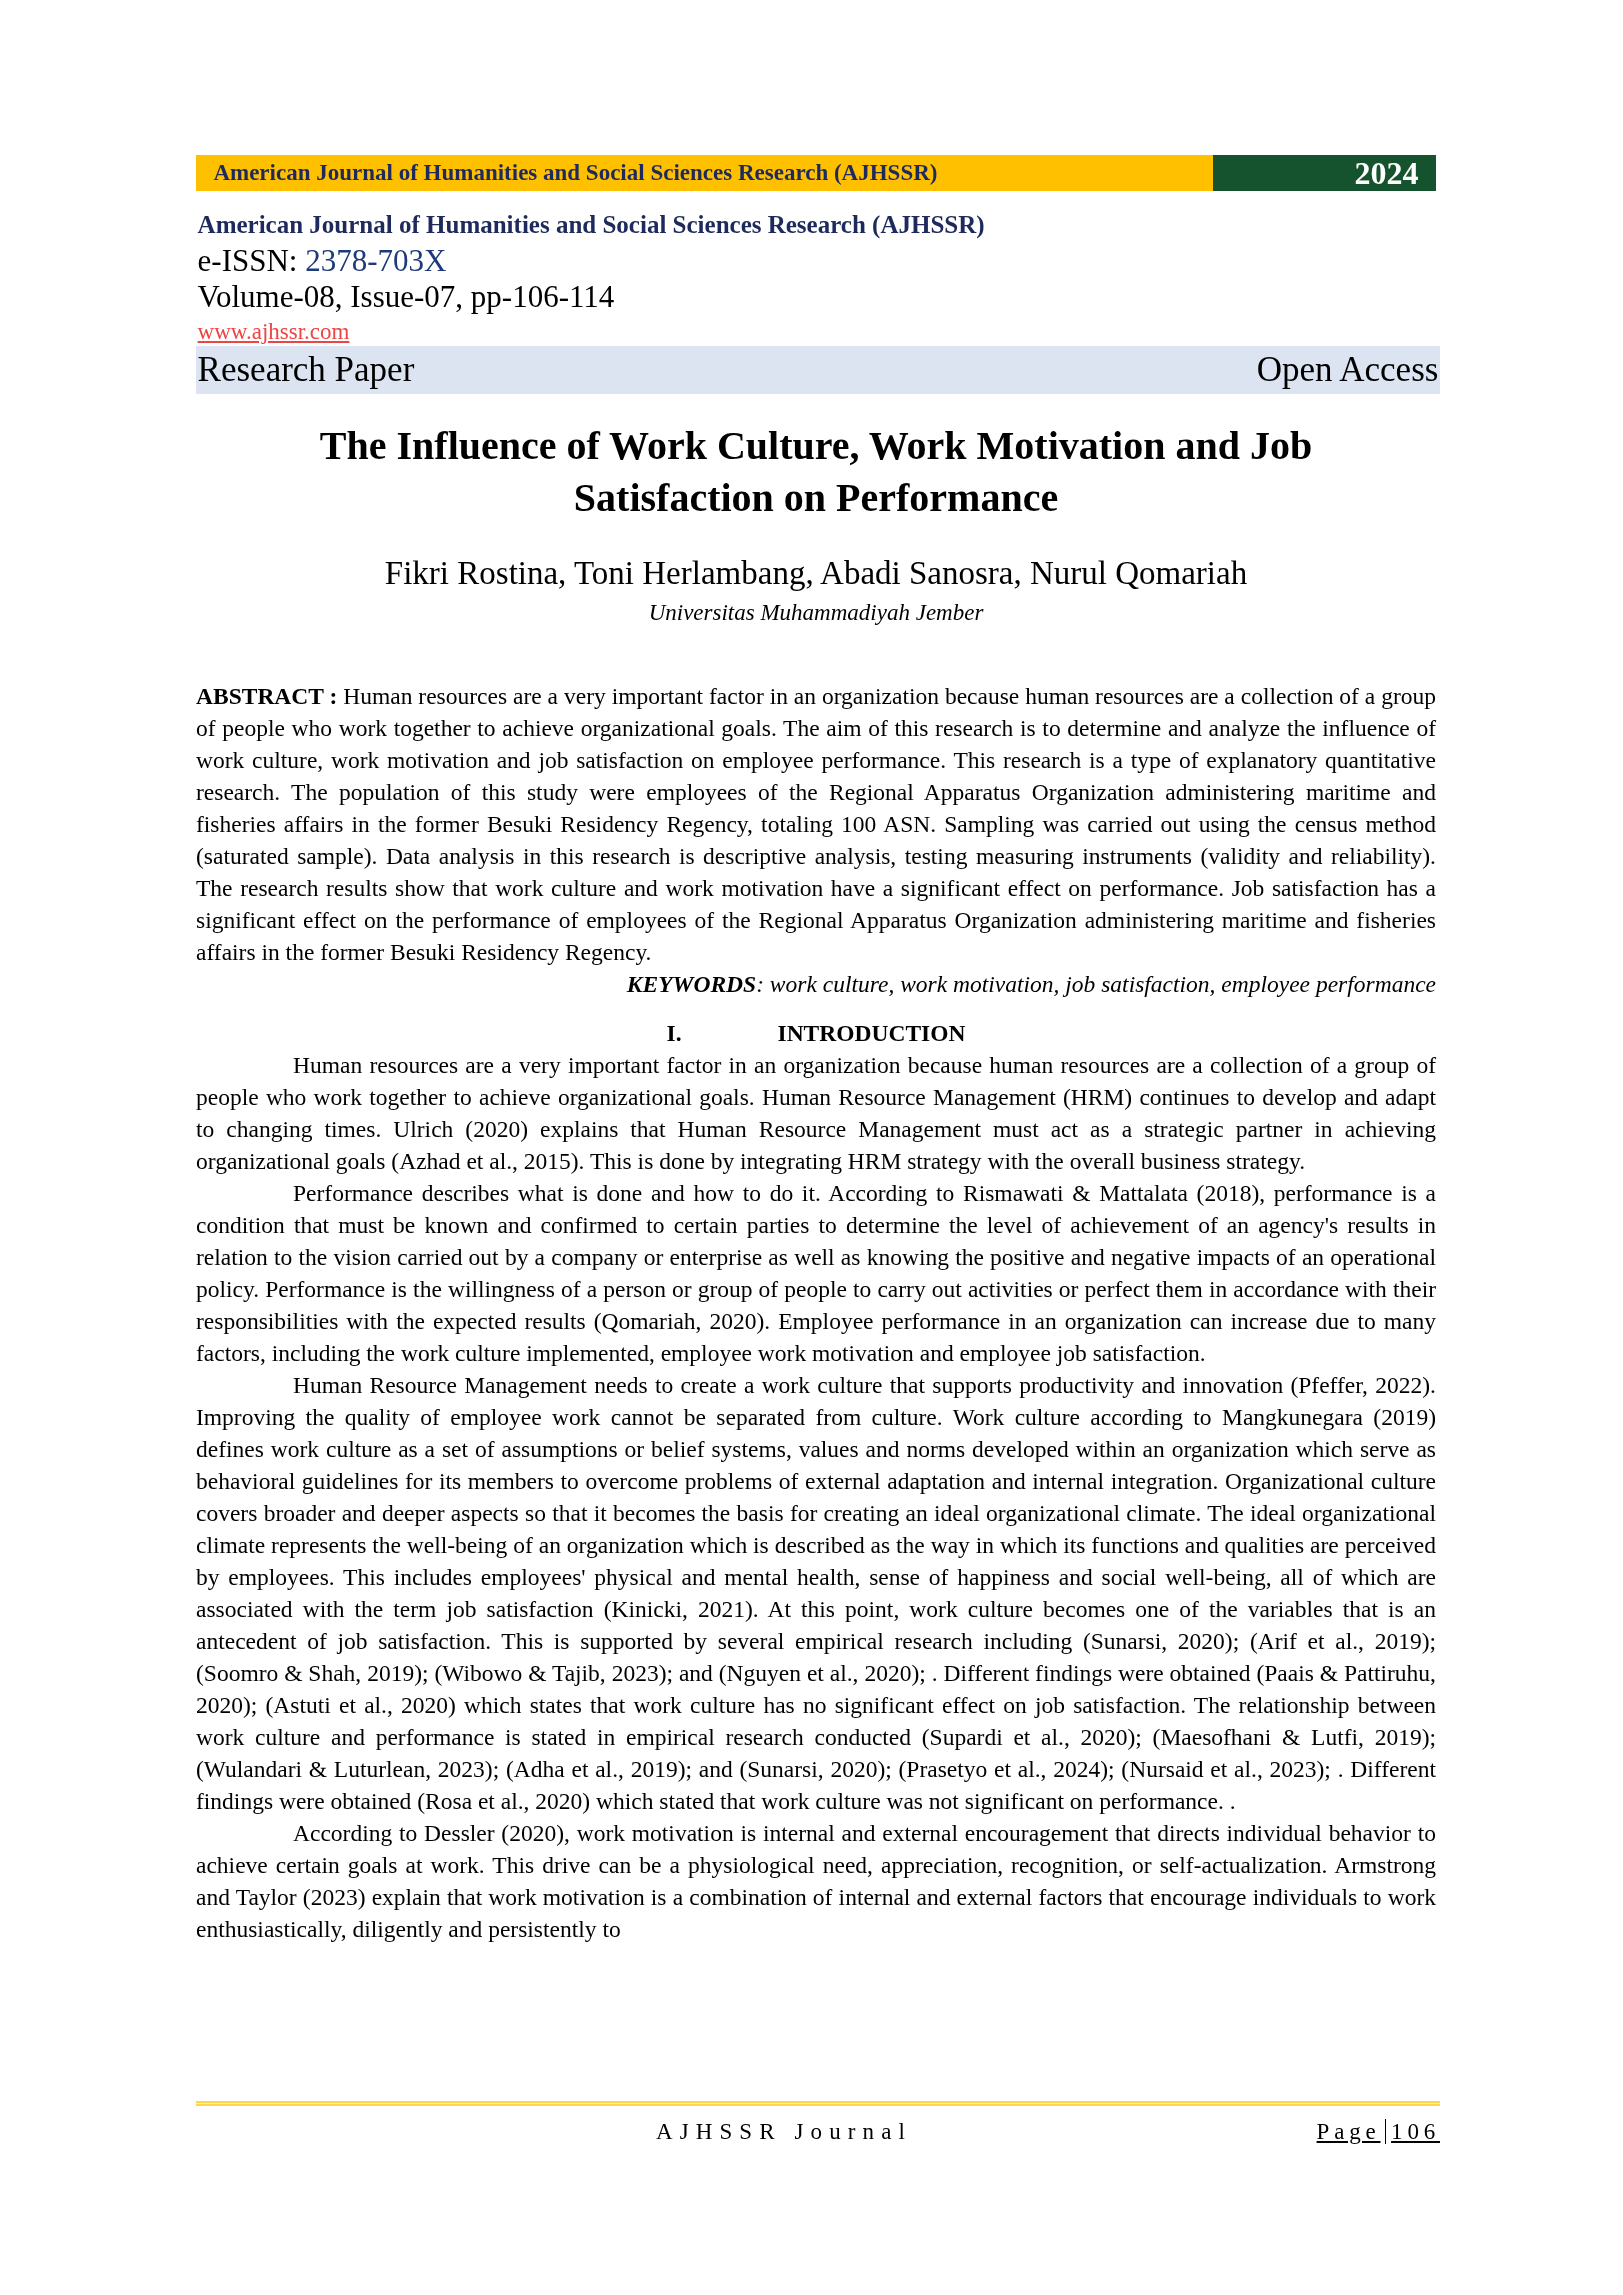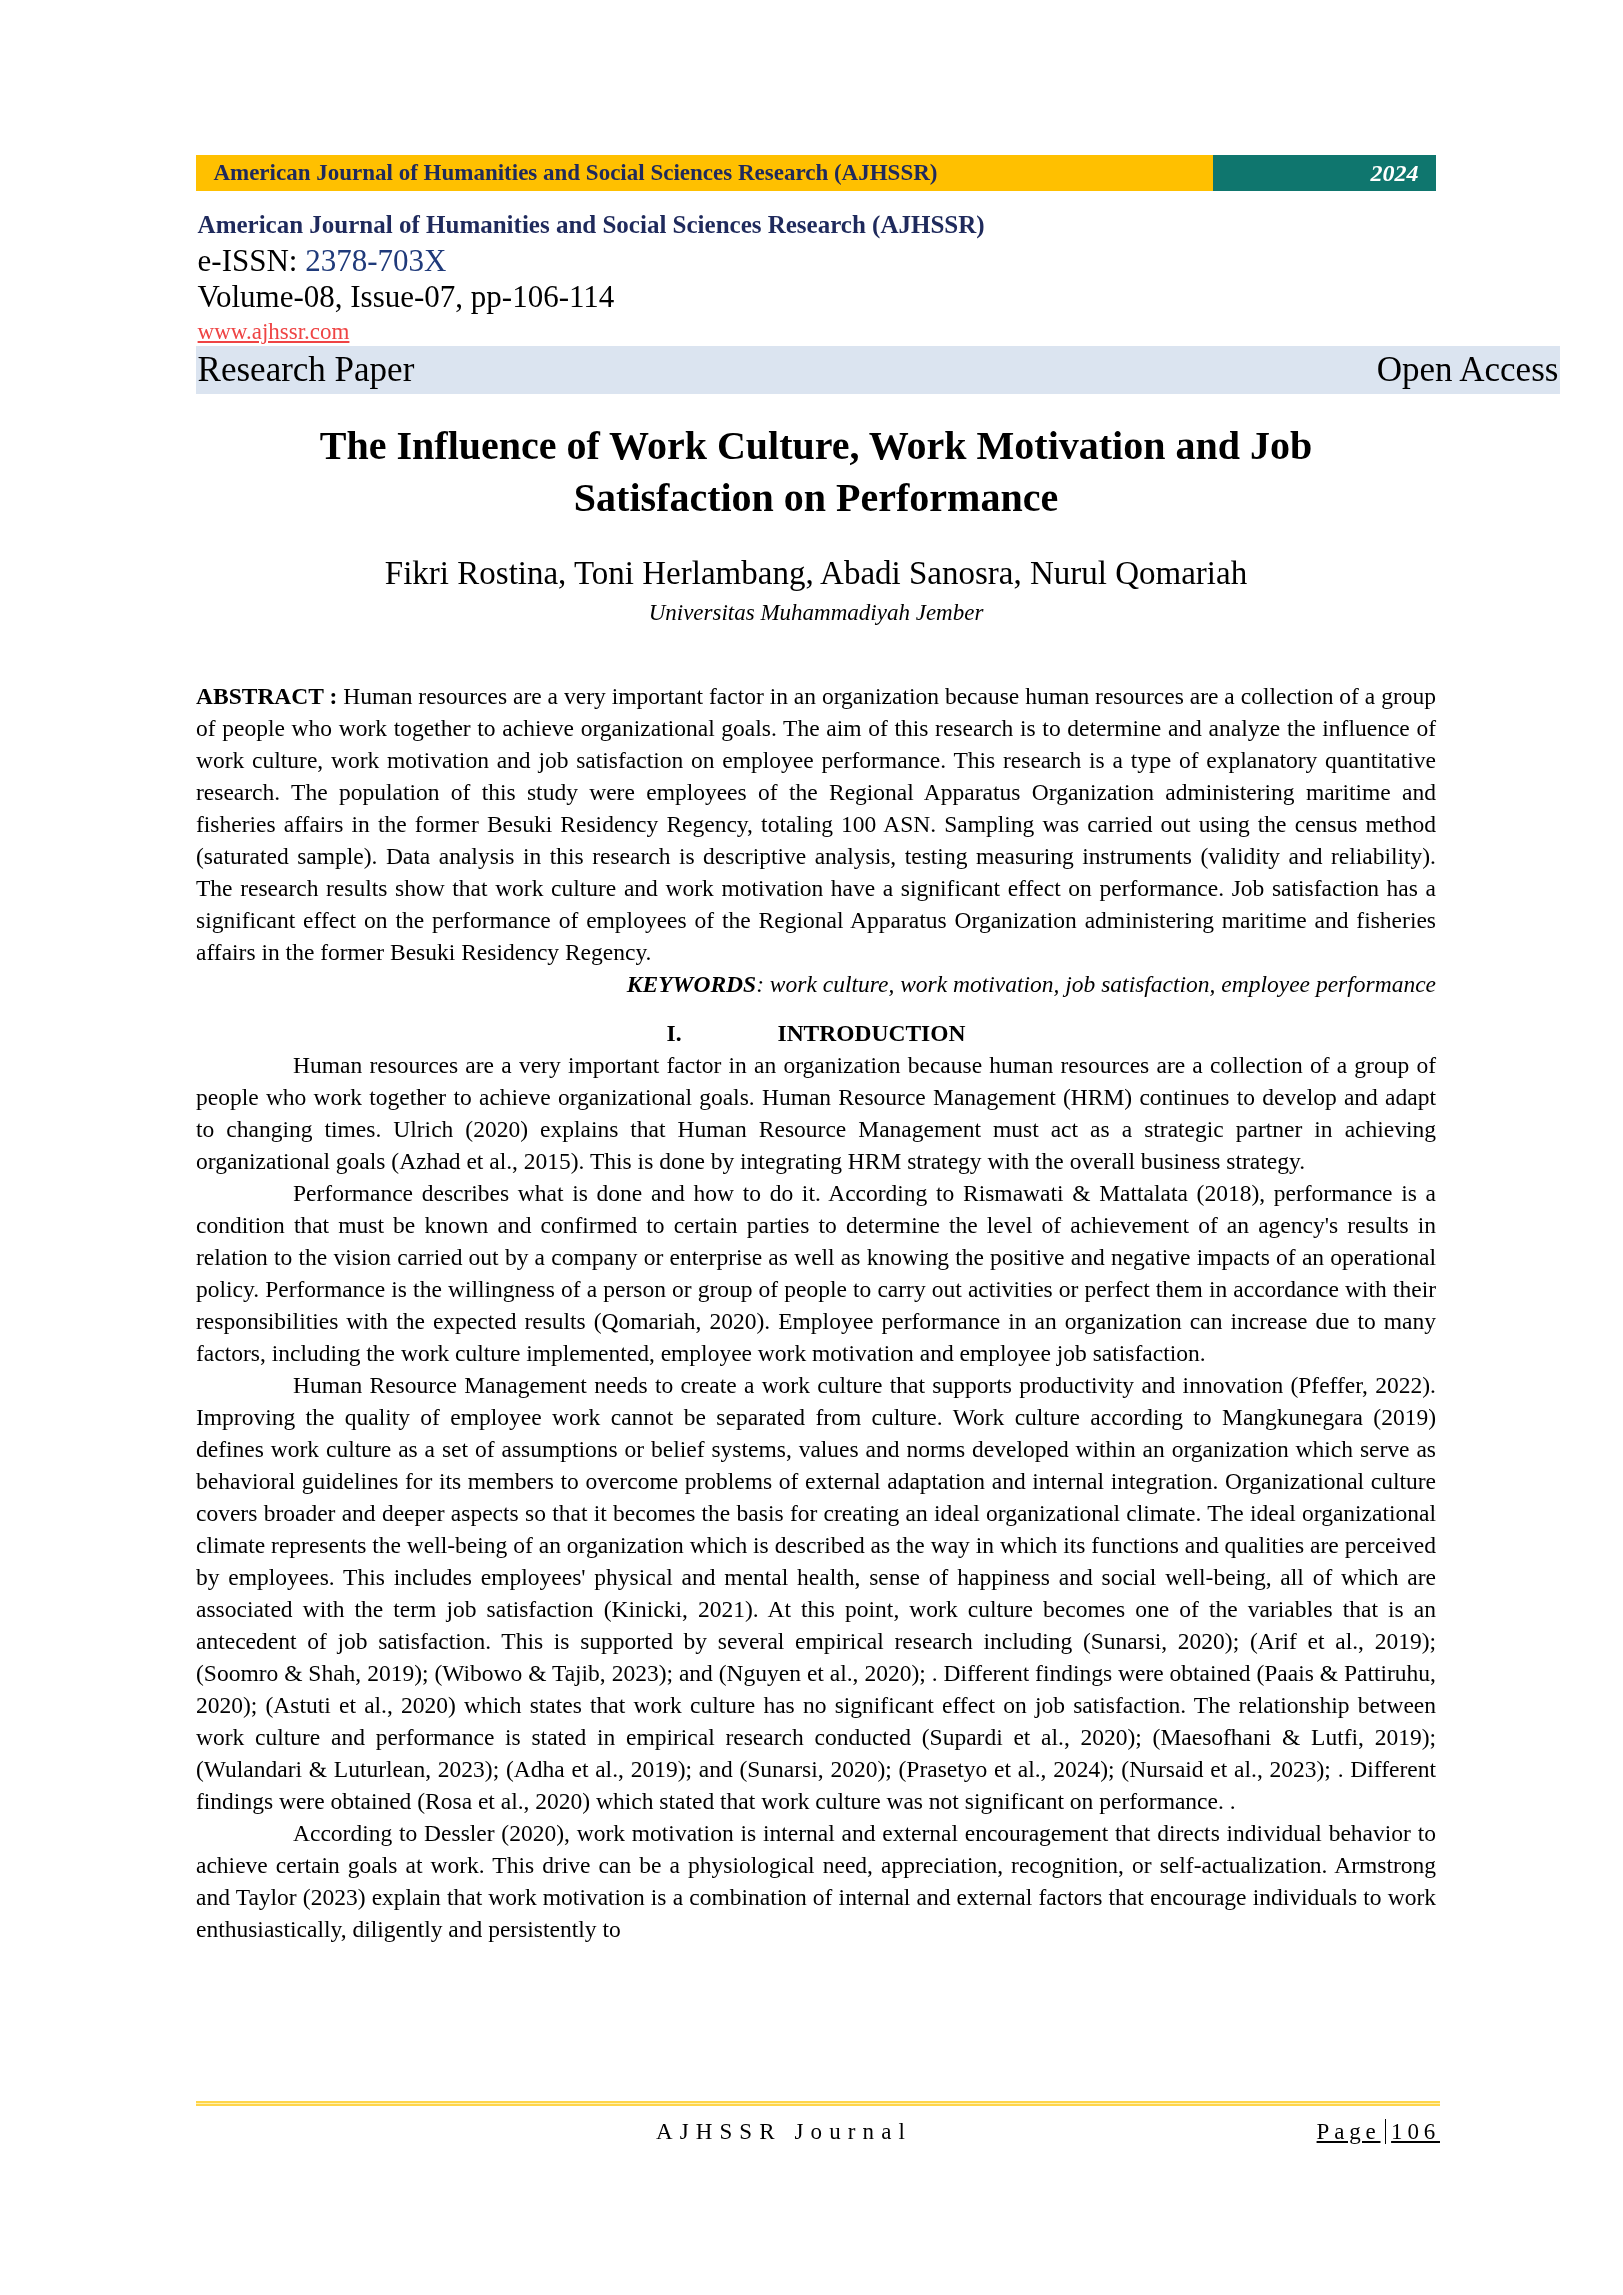--- a/index.html
+++ b/index.html
@@ -1,26 +1,26 @@
 <!DOCTYPE html>
 <html style="font-size:12.7px"><head>
 <meta charset="utf-8">
 <style>
   html, body { margin: 0; padding: 0; background: #ffffff; }
   body { width: 1623px; height: 2295px; position: relative; font-family: "Liberation Serif", "DejaVu Serif", serif; color: #000; }
   .page { position: absolute; left: 196px; top: 0; width: 1240px; }
   .topbar { position: absolute; top: 155px; left: 0; width: 1240px; height: 36px; display: flex; }
   .topbar .left { background: #ffc000; flex: 0 0 1017px; display: flex; align-items: center; padding-left: 17.4px; box-sizing: border-box; font-weight: bold; font-size: 23px; color: #1f2a5c; }
-  .topbar .right { background: #0f766e; flex: 1; display: flex; align-items: center; justify-content: flex-end; padding-right: 17.4px; font-weight: bold; font-style: italic; font-size: 24px; color: #fff; }
+  .topbar .right { background: #14532d; flex: 1; display: flex; align-items: center; justify-content: flex-end; padding-right: 17.4px; font-weight: bold; font-size: 32px; color: #fff; }
   .jname { position: absolute; top: 211px; left: 1.6px; font-weight: bold; font-size: 25px; color: #1f2a5c; }
   .issn { position: absolute; top: 243px; left: 1.6px; font-size: 31px; }
   .issn .num { color: #1f3a7a; }
   .vol { position: absolute; top: 279px; left: 1.6px; font-size: 31px; }
   .url { position: absolute; top: 319px; left: 1.6px; font-size: 23px; color: #ef4444; text-decoration: underline; }
-  .rpbar { position: absolute; top: 346px; left: 0; width: 1364px; height: 48px; background: #dbe4f0; display: flex; justify-content: space-between; align-items: center; font-size: 35px; padding: 0 1.6px; box-sizing: border-box; }
+  .rpbar { position: absolute; top: 346px; left: 0; width: 1244px; height: 48px; background: #dbe4f0; display: flex; justify-content: space-between; align-items: center; font-size: 35px; padding: 0 1.6px; box-sizing: border-box; }
   .title { position: absolute; top: 420px; left: 0; width: 1240px; text-align: center; font-weight: bold; font-size: 40px; line-height: 52px; }
   .authors { position: absolute; top: 555px; left: 0; width: 1240px; text-align: center; font-size: 33px; }
   .affil { position: absolute; top: 600px; left: 0; width: 1240px; text-align: center; font-style: italic; font-size: 23px; }
   .body { position: absolute; top: 680px; left: 0; width: 1240px; font-size: 23.5px; line-height: 32px; text-align: justify; }
   .body p { margin: 0; }
   .abstract-label { font-weight: bold; }
   .kw-label { font-weight: bold; font-style: italic; }
   .kw-text { font-style: italic; }
   .section-head { text-align: center; font-weight: bold; margin: 9.5px 0 0 0; }
   .section-head .num { display: inline-block; width: 111px; text-align: left; }

